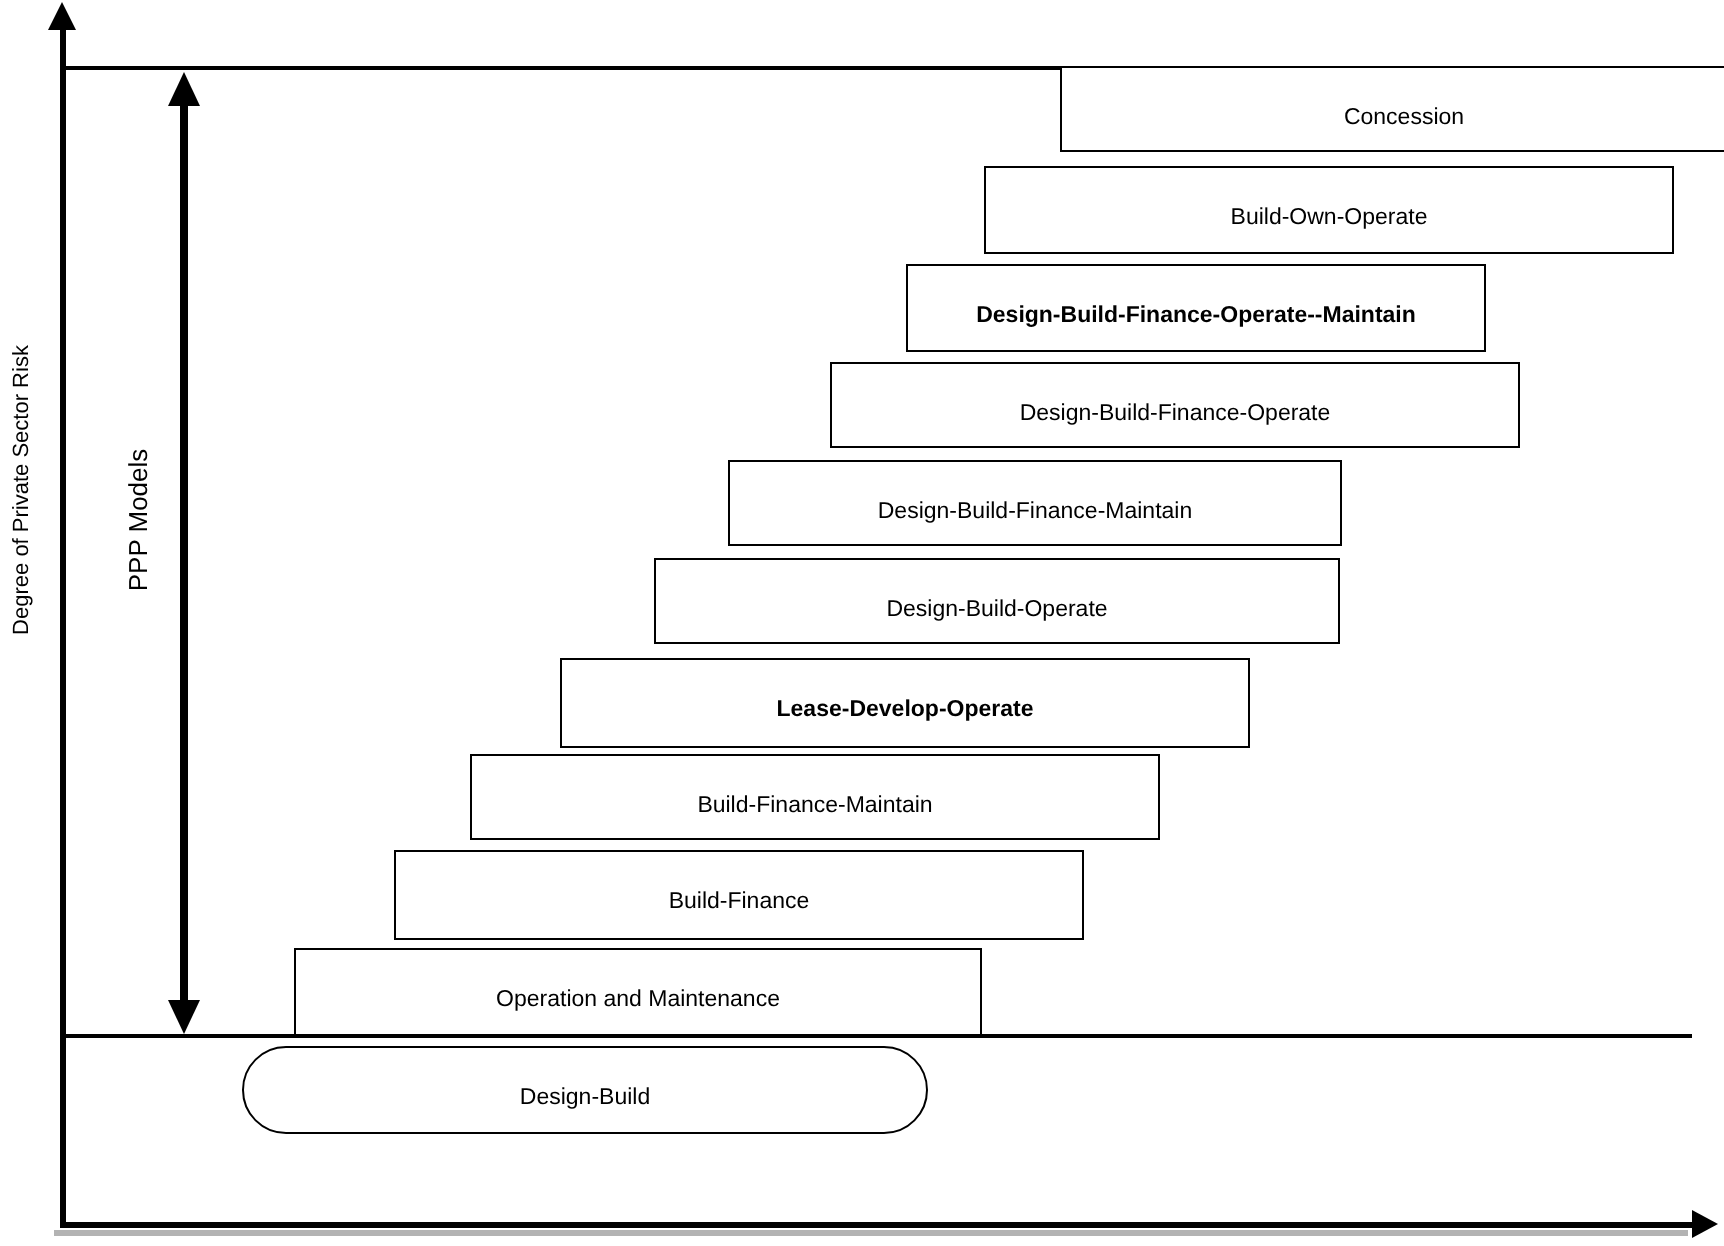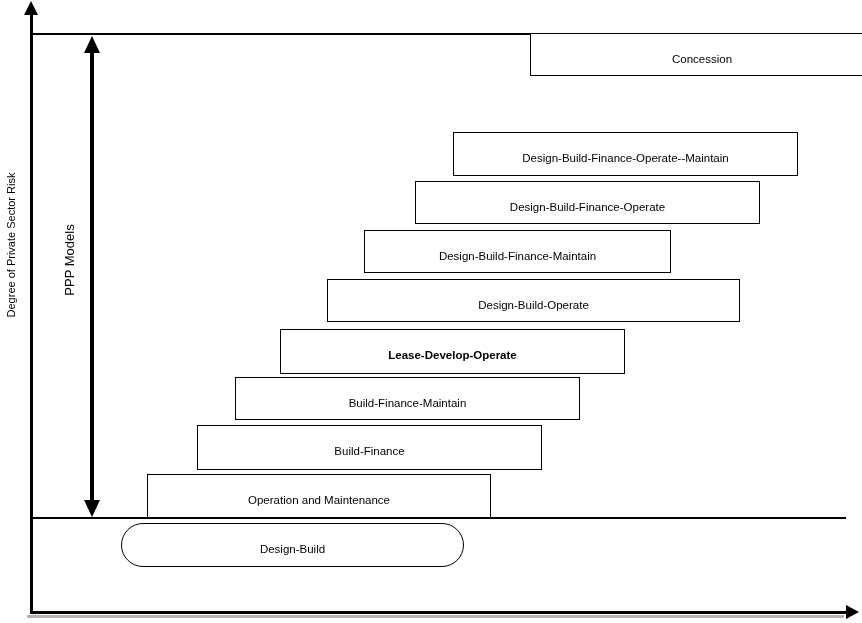--- a/index.html
+++ b/index.html
@@ -118,34 +118,37 @@
   <div class="tri ppp-head-top"></div>
   <div class="tri ppp-head-bottom"></div>
 
   <div class="vlabel y-axis-label">Degree of Private Sector Risk</div>
   <div class="vlabel ppp-label">PPP Models</div>
 
   <div class="model-box" style="left:486px; top:33px; width:344px; height:43px;">
     <span>Concession</span>
   </div>
 
+  <div class="model-box" style="left:448px; top:83px; width:345px; height:44px;">
+    <span>Build-Own-Operate</span>
+  </div>
 
-  <div class="model-box" style="left:409px; top:132px; width:345px; height:44px;">
+  <div class="model-box" style="left:409px; top:132px; width:290px; height:44px;font-weight:bold;">
     <span>Design-Build-Finance-Operate--Maintain</span>
   </div>
 
   <div class="model-box" style="left:371px; top:181px; width:345px; height:43px;">
     <span>Design-Build-Finance-Operate</span>
   </div>
 
   <div class="model-box" style="left:320px; top:230px; width:307px; height:43px;">
     <span>Design-Build-Finance-Maintain</span>
   </div>
 
-  <div class="model-box" style="left:283px; top:279px; width:413px; height:43px;">
+  <div class="model-box" style="left:283px; top:279px; width:343px; height:43px;">
     <span>Design-Build-Operate</span>
   </div>
 
   <div class="model-box" style="left:236px; top:329px; width:345px; height:45px;font-weight:bold;">
     <span>Lease-Develop-Operate</span>
   </div>
 
   <div class="model-box" style="left:191px; top:377px; width:345px; height:43px;">
     <span>Build-Finance-Maintain</span>
   </div>

